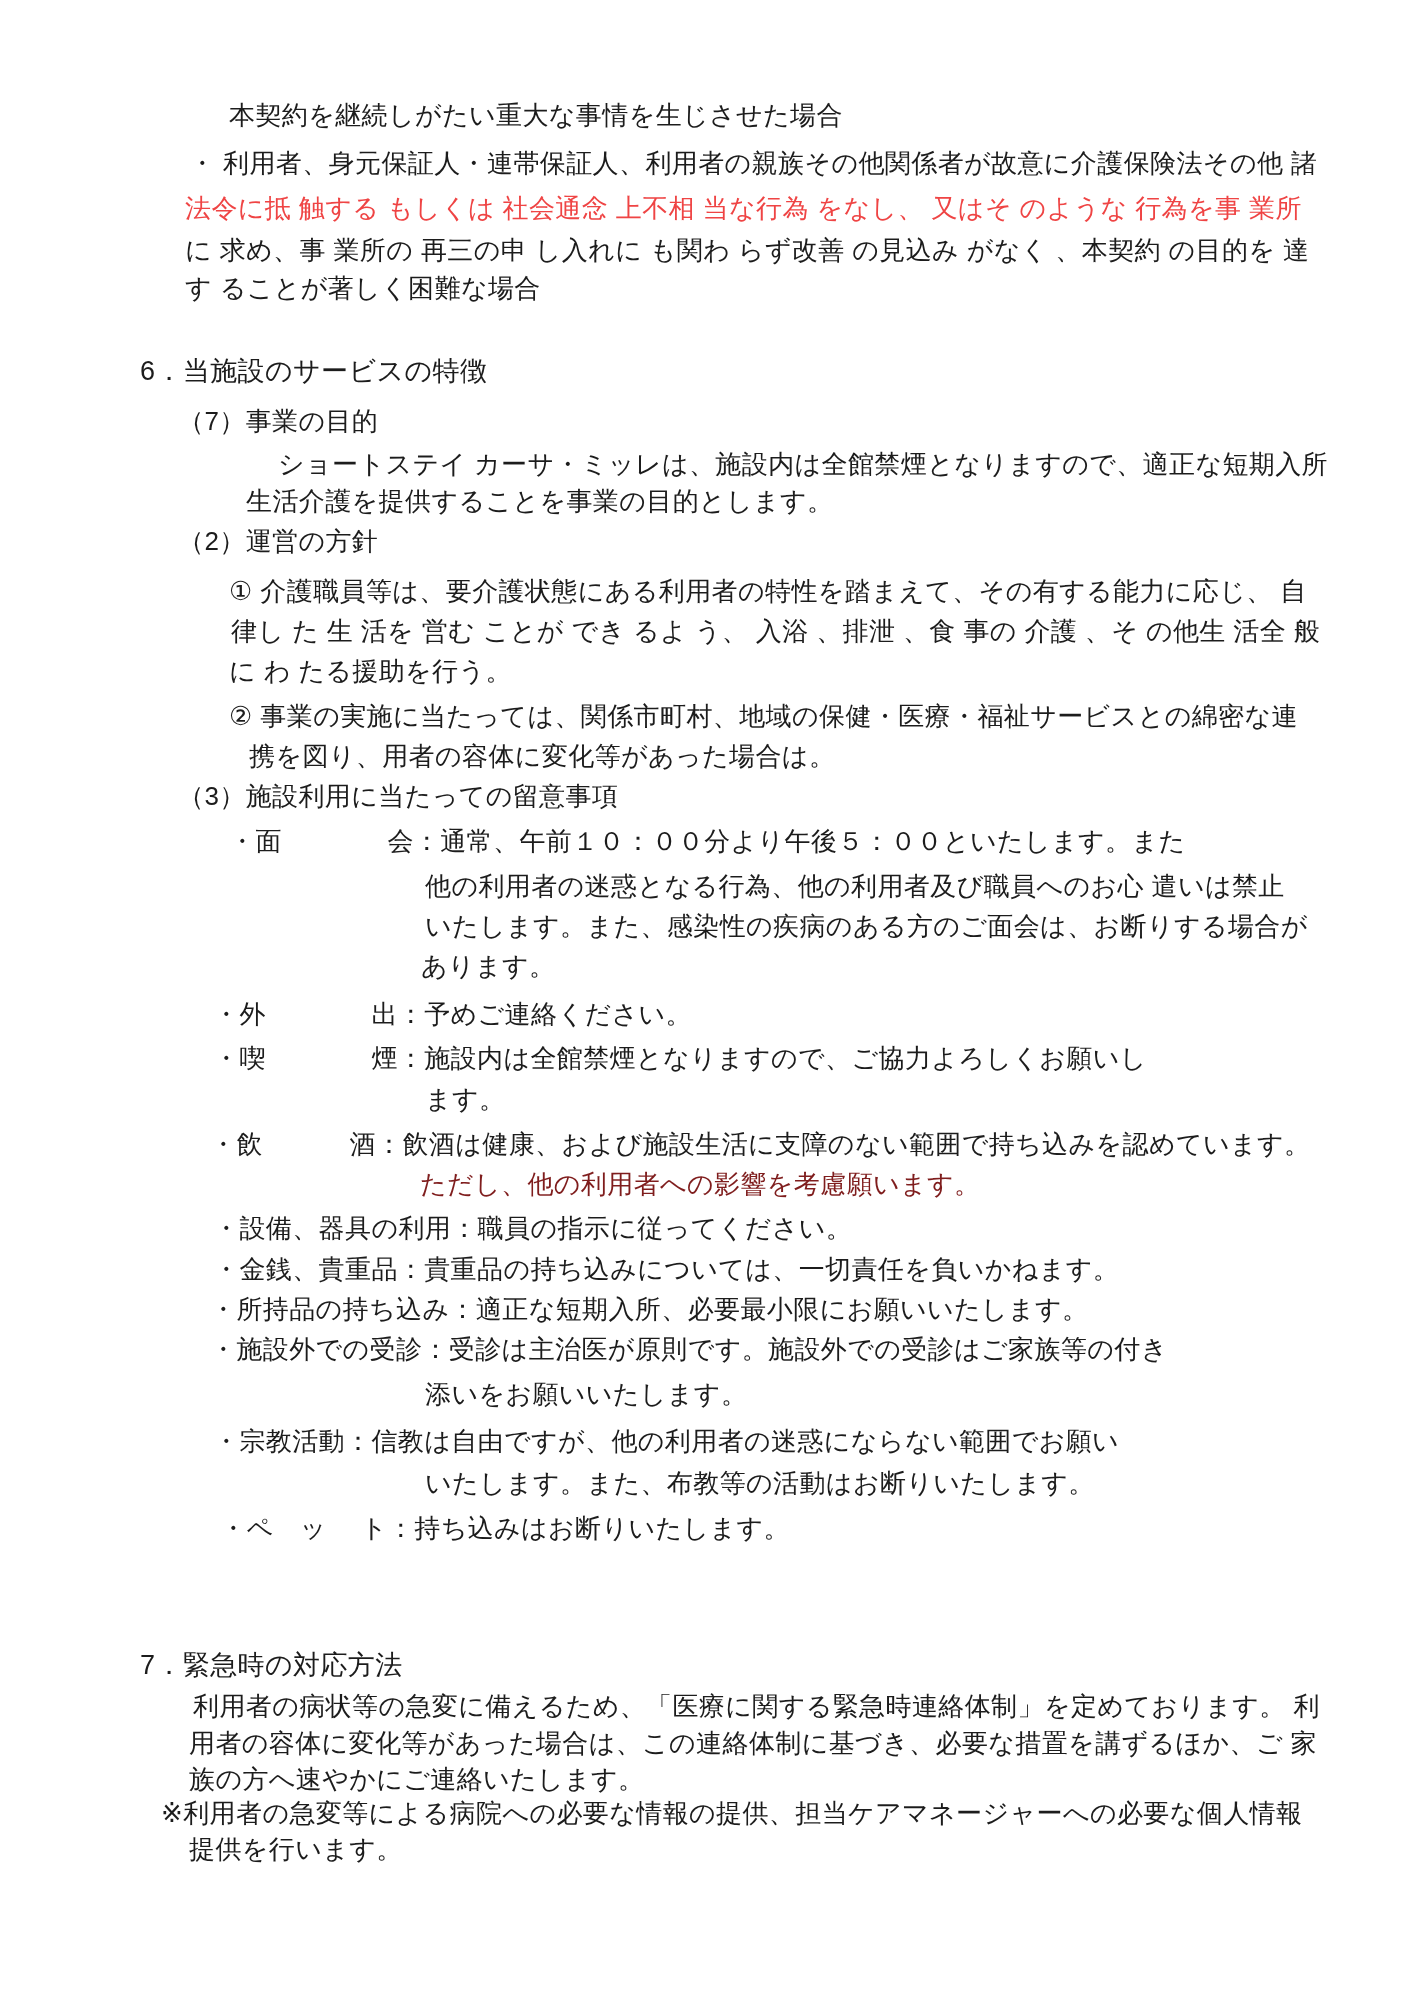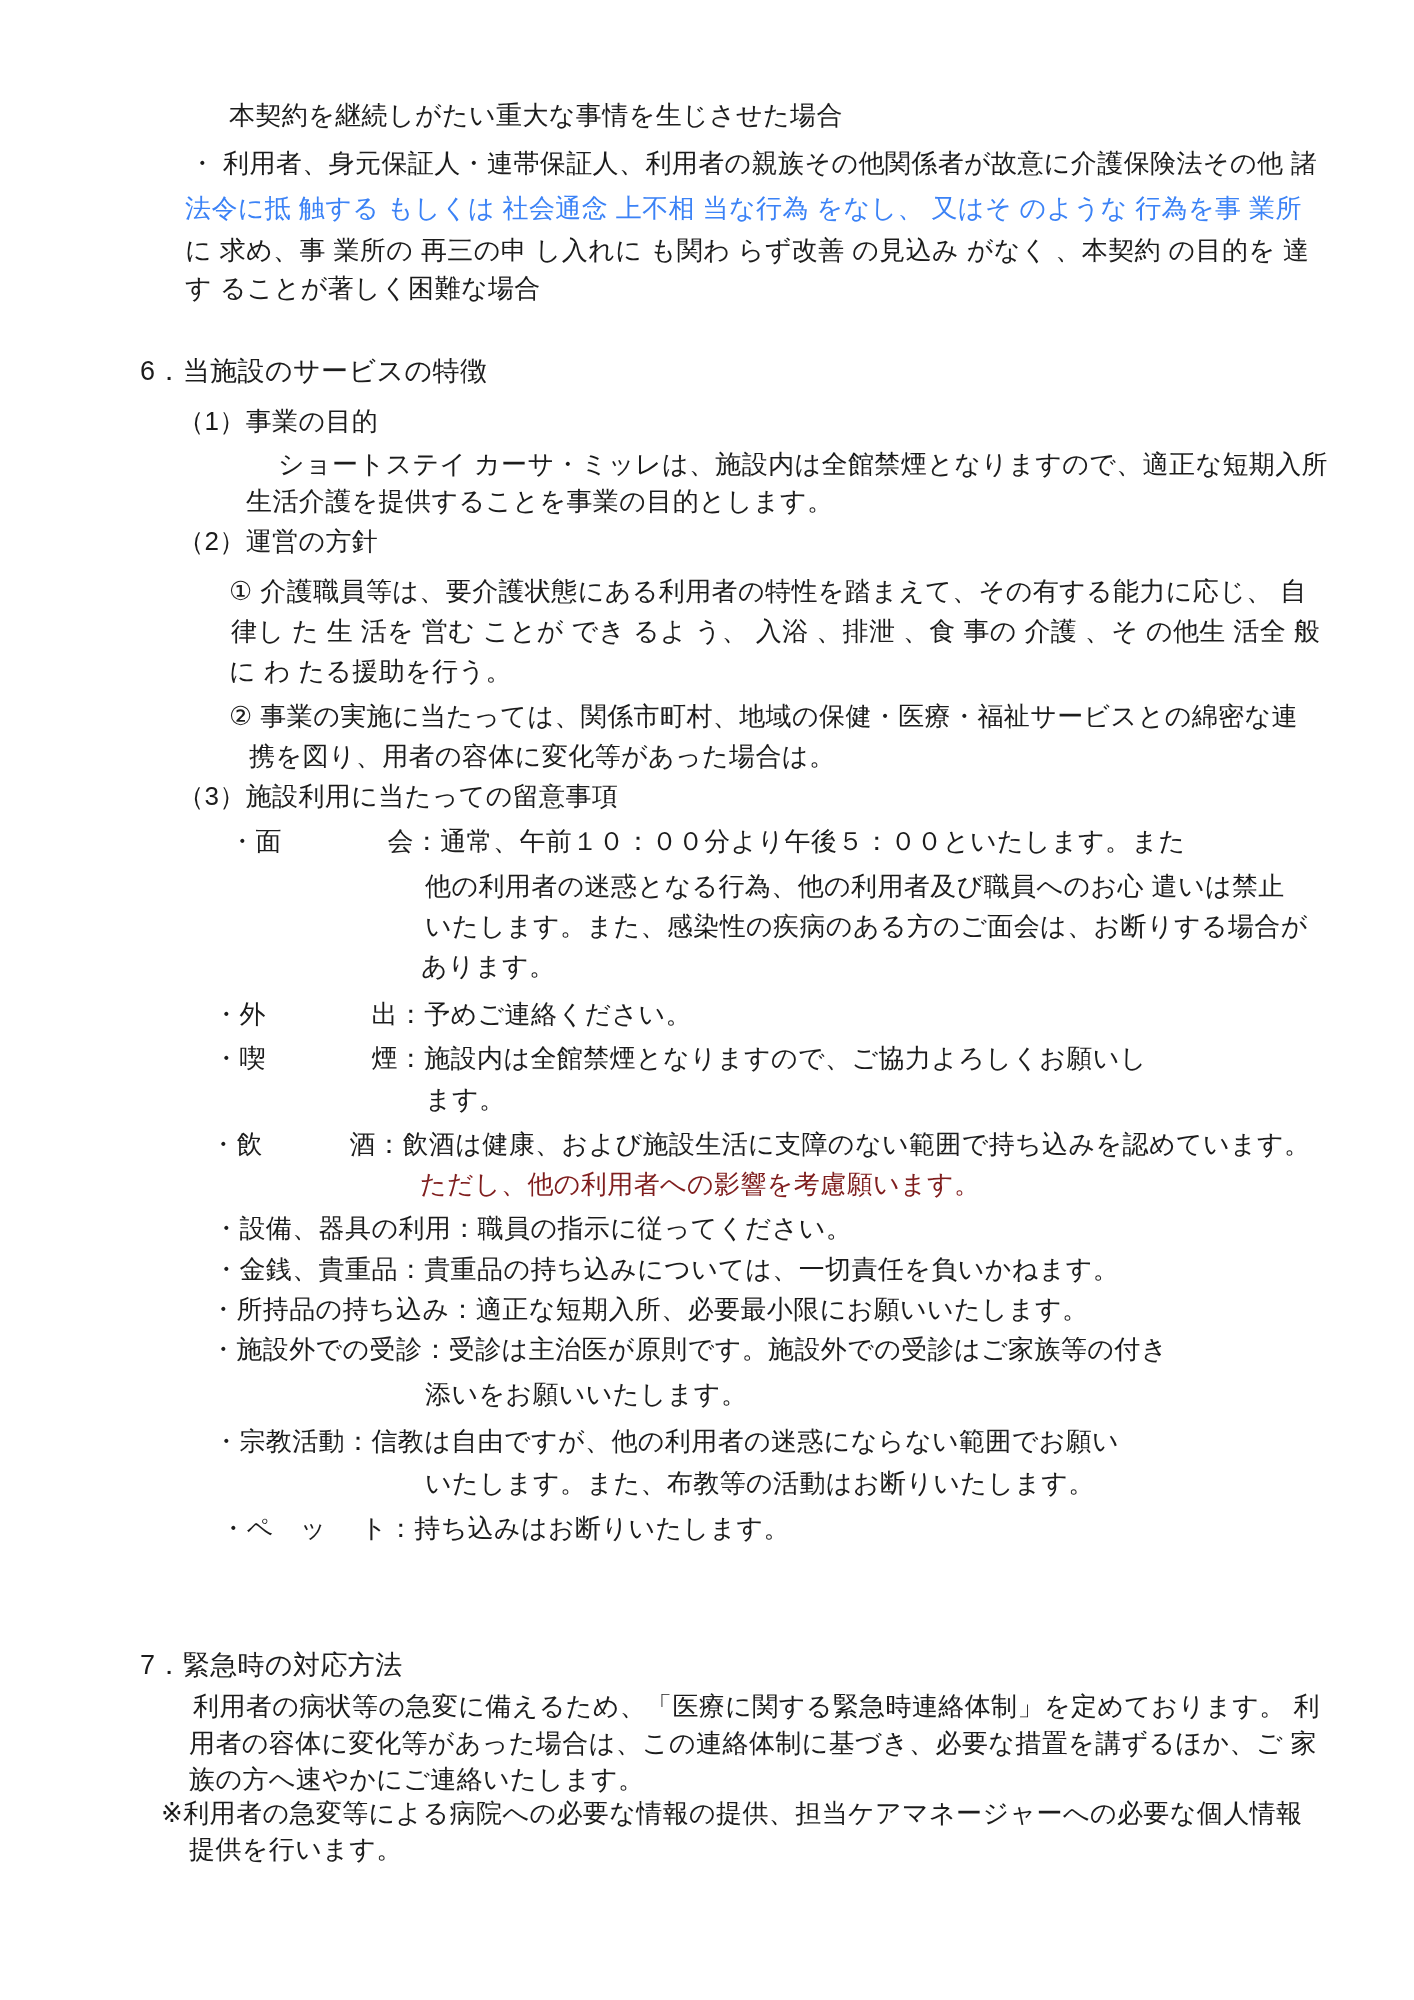--- a/index.html
+++ b/index.html
@@ -27,25 +27,25 @@
   .heading {
     font-size: 27px;
   }
 </style>
 </head>
 <body>
 
 <div class="page" style="background: rgb(255, 255, 255);">
     <div class="line" style="left: 229px; top: 100px; color: rgb(28, 28, 28);">本契約を継続しがたい重大な事情を生じさせた場合</div>
     <div class="line" style="left: 189px; top: 148px; color: rgb(28, 28, 28);">・ 利用者、身元保証人・連帯保証人、利用者の親族その他関係者が故意に介護保険法その他 諸</div>
-    <div class="line" style="left: 185px; top: 193px; color: #3b82f6;">法令に抵 触する もしくは 社会通念 上不相 当な行為 をなし、 又はそ のような 行為を事 業所</div>
+    <div class="line" style="left: 185px; top: 193px; color: #ef4444;">法令に抵 触する もしくは 社会通念 上不相 当な行為 をなし、 又はそ のような 行為を事 業所</div>
     <div class="line" style="left: 185px; top: 235px; color: rgb(28, 28, 28);">に 求め、事 業所の 再三の申 し入れに も関わ らず改善 の見込み がなく 、本契約 の目的を 達</div>
     <div class="line" style="left: 185px; top: 273px; color: rgb(28, 28, 28);">す ることが著しく困難な場合</div>
     <div class="line heading" style="left: 140px; top: 356px; color: rgb(28, 28, 28);">6．当施設のサービスの特徴</div>
-    <div class="line" style="left: 178px; top: 406px; color: rgb(28, 28, 28);">（1）事業の目的</div>
+    <div class="line" style="left: 178px; top: 406px; color: rgb(28, 28, 28);">（7）事業の目的</div>
     <div class="line" style="left: 278px; top: 449px; color: rgb(28, 28, 28);">ショートステイ カーサ・ミッレは、施設内は全館禁煙となりますので、適正な短期入所</div>
     <div class="line" style="left: 246px; top: 486px; color: rgb(28, 28, 28);">生活介護を提供することを事業の目的とします。</div>
     <div class="line" style="left: 178px; top: 526px; color: rgb(28, 28, 28);">（2）運営の方針</div>
     <div class="line" style="left: 229px; top: 576px; color: rgb(28, 28, 28);">① 介護職員等は、要介護状態にある利用者の特性を踏まえて、その有する能力に応じ、 自</div>
     <div class="line" style="left: 231px; top: 616px; color: rgb(28, 28, 28);">律し た 生 活を 営む ことが でき るよ う、 入浴 、排泄 、食 事の 介護 、そ の他生 活全 般</div>
     <div class="line" style="left: 229px; top: 656px; color: rgb(28, 28, 28);">に わ たる援助を行う。</div>
     <div class="line" style="left: 229px; top: 701px; color: rgb(28, 28, 28);">② 事業の実施に当たっては、関係市町村、地域の保健・医療・福祉サービスとの綿密な連</div>
     <div class="line" style="left: 249px; top: 741px; color: rgb(28, 28, 28);">携を図り、用者の容体に変化等があった場合は。</div>
     <div class="line" style="left: 178px; top: 781px; color: rgb(28, 28, 28);">（3）施設利用に当たっての留意事項</div>
     <div class="line" style="left: 229px; top: 826px; color: rgb(28, 28, 28);">・面　　　　会：通常、午前１０：００分より午後５：００といたします。また</div>

